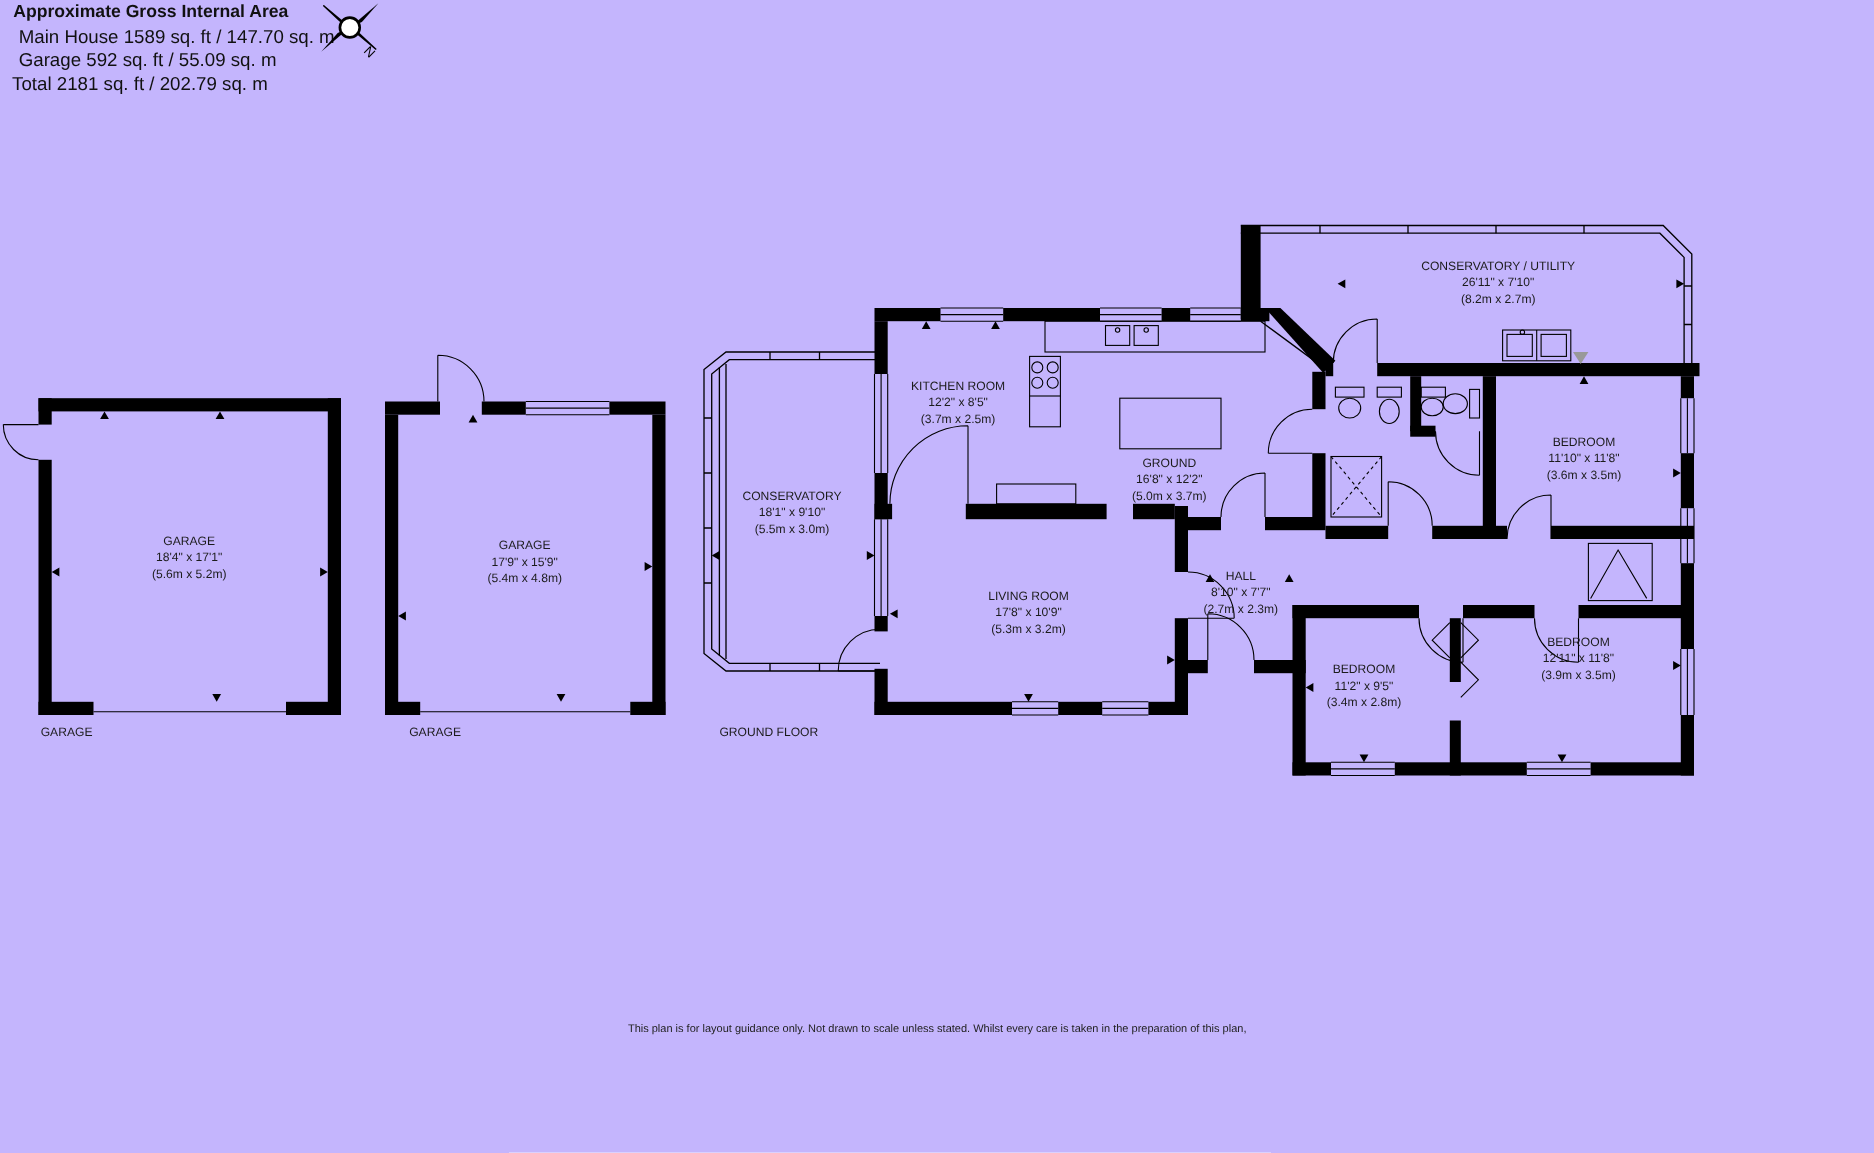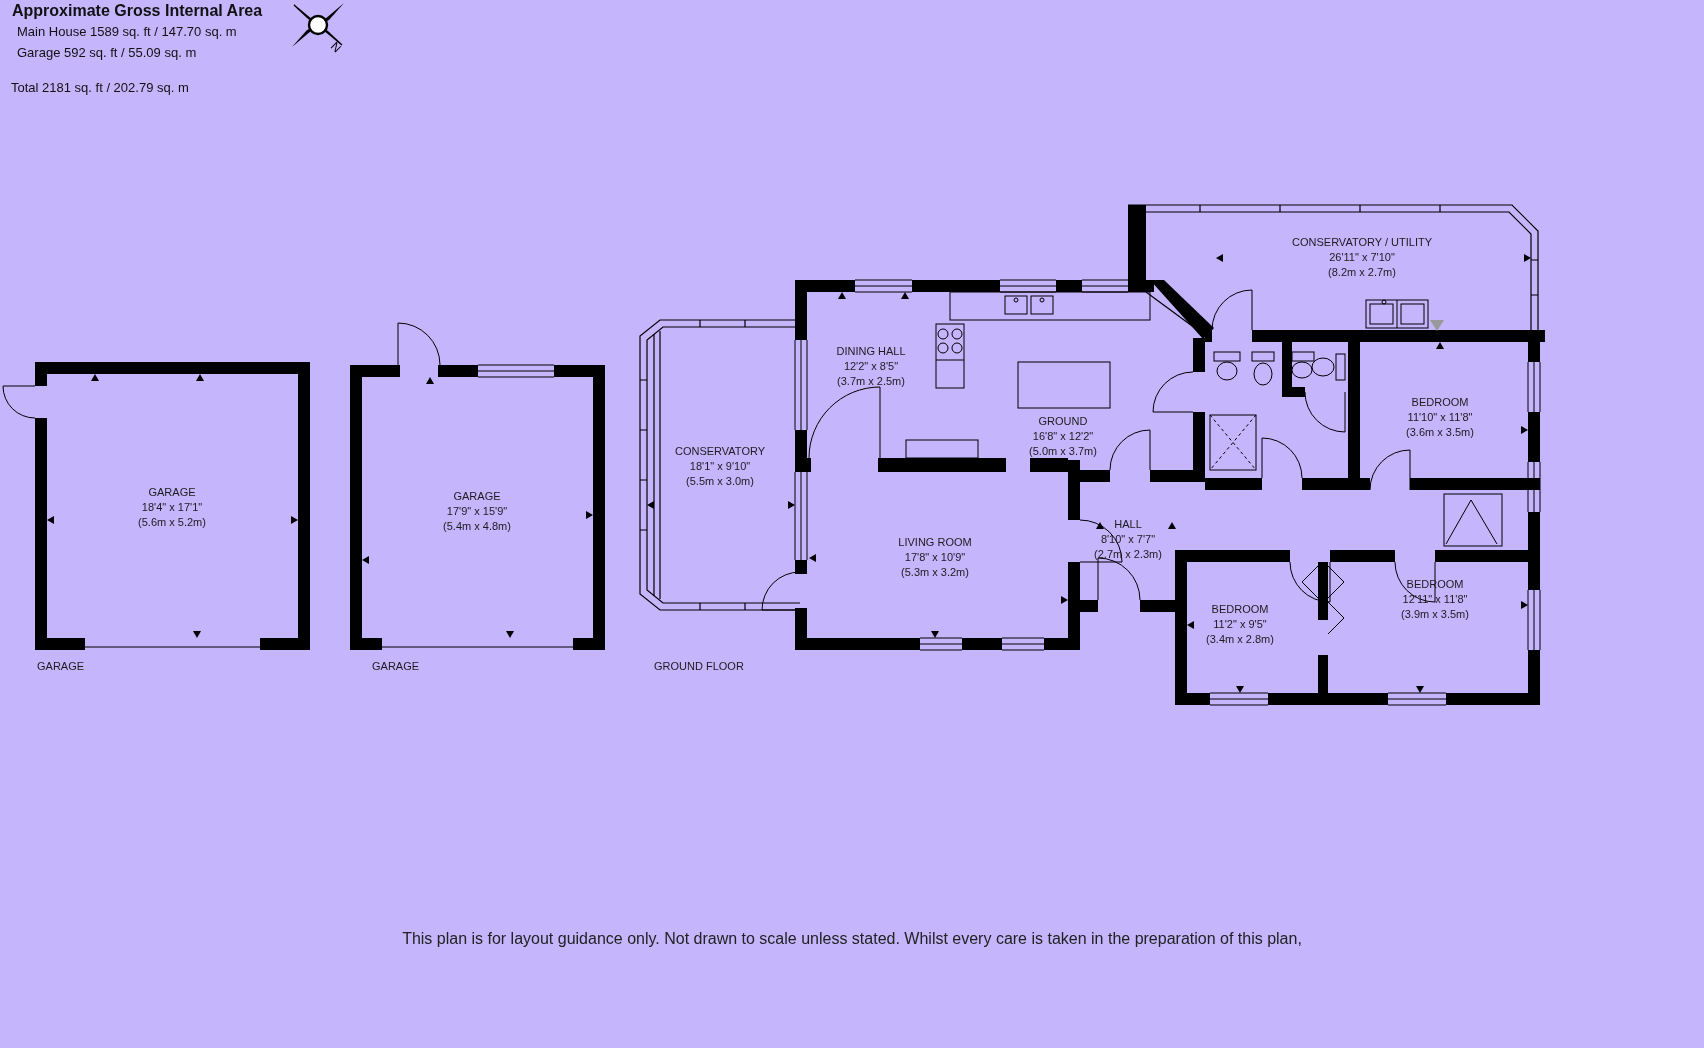--- a/index.html
+++ b/index.html
@@ -1,38 +1,38 @@
 <!DOCTYPE html>
 <html><head>
 <meta charset="utf-8">
 <style>
   html,body{margin:0;padding:0;background:#fff;}
   .canvas{
     position:relative;width:1704px;height:1048px;background:#c4b5fd;overflow:hidden;
     font-family:"Liberation Sans",sans-serif;color:#111;
   }
   .hdr-title{position:absolute;left:12px;top:2px;font-size:16px;font-weight:bold;white-space:nowrap;}
-  .hdr-line{position:absolute;font-size:13px;white-space:nowrap;}
+  .hdr-line{position:absolute;font-size:17px;white-space:nowrap;}
   .plan-svg{position:absolute;left:0;top:0;}
   .room-label{
     position:absolute;transform:translate(-50%,-50%);
     text-align:center;font-size:11px;line-height:1.38;white-space:nowrap;color:#1c1c1c;
   }
   .floor-label{position:absolute;font-size:11px;color:#1c1c1c;white-space:nowrap;}
-  .disc{position:absolute;left:0;width:100%;text-align:center;font-size:16px;color:#222;white-space:nowrap;}
+  .disc{position:absolute;left:0;width:100%;text-align:center;font-size:10px;color:#222;white-space:nowrap;}
 </style>
 </head>
 <body>
 
 <div class="canvas">
 
   <div class="hdr-title">Approximate Gross Internal Area</div>
   <div class="hdr-line" style="left:17px;top:24px;">Main House 1589 sq. ft / 147.70 sq. m</div>
   <div class="hdr-line" style="left:17px;top:45px;">Garage 592 sq. ft / 55.09 sq. m</div>
-  <div class="hdr-line" style="left:11px;top:80px;">Total 2181 sq. ft / 202.79 sq. m</div>
+  <div class="hdr-line" style="left:11px;top:67px;">Total 2181 sq. ft / 202.79 sq. m</div>
 
   <svg class="plan-svg" width="1704" height="1048" viewBox="0 0 1704 1048">
 
     <g>
       <polygon points="318,25 344,3 329,20" fill="#000"></polygon>
       <polygon points="318,25 292,47 307,30" fill="#000"></polygon>
       <polygon points="318,25 294,5 309,19" fill="none" stroke="#000" stroke-width="1.3"></polygon>
       <polygon points="318,25 342,45 327,31" fill="none" stroke="#000" stroke-width="1.3"></polygon>
       <circle cx="318" cy="25" r="9" fill="#fff" stroke="#000" stroke-width="2.4"></circle>
       <text x="330" y="47" font-size="12" font-family="Liberation Sans, sans-serif" transform="rotate(45 330 47)">N</text>
@@ -263,21 +263,21 @@
     <div>GARAGE</div>
     <div>17'9" x 15'9"</div>
     <div>(5.4m x 4.8m)</div>
   </div>
   <div class="room-label" style="left:720px;top:467px;text-align:center;">
     <div>CONSERVATORY</div>
     <div>18'1" x 9'10"</div>
     <div>(5.5m x 3.0m)</div>
   </div>
   <div class="room-label" style="left:871px;top:367px;">
-    <div>DINING HALL</div>
+    <div>KITCHEN ROOM</div>
     <div>12'2" x 8'5"</div>
     <div>(3.7m x 2.5m)</div>
   </div>
   <div class="room-label" style="left:1063px;top:437px;">
     <div>GROUND</div>
     <div>16'8" x 12'2"</div>
     <div>(5.0m x 3.7m)</div>
   </div>
   <div class="room-label" style="left:935px;top:558px;">
     <div>LIVING ROOM</div>

